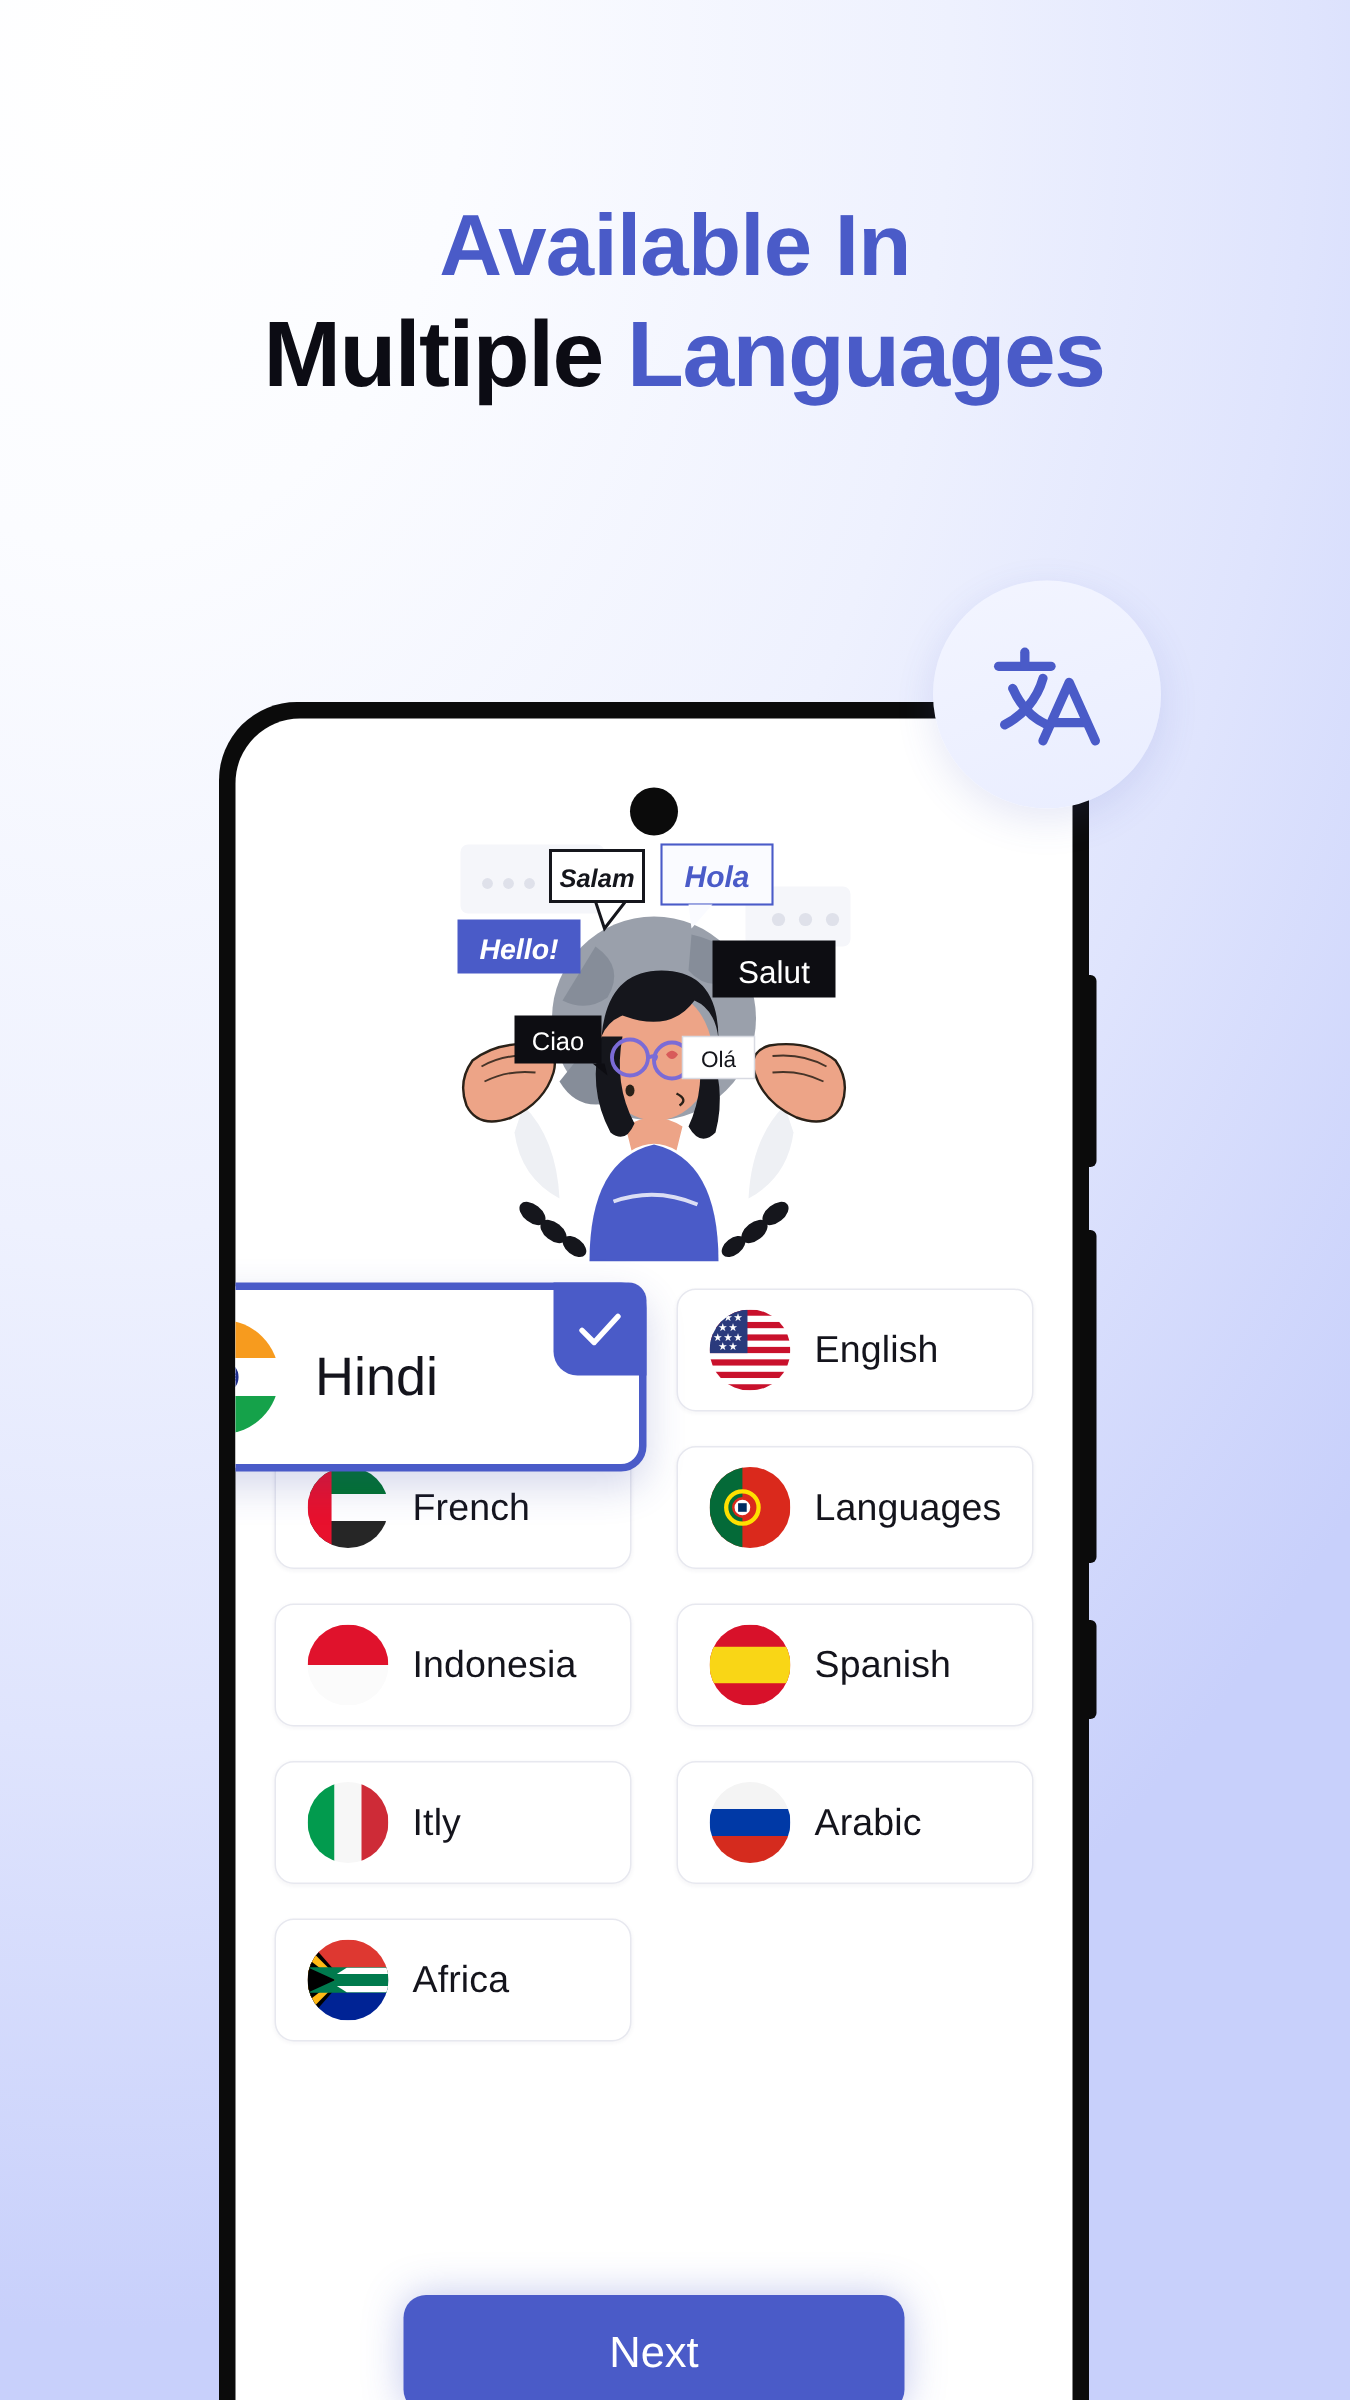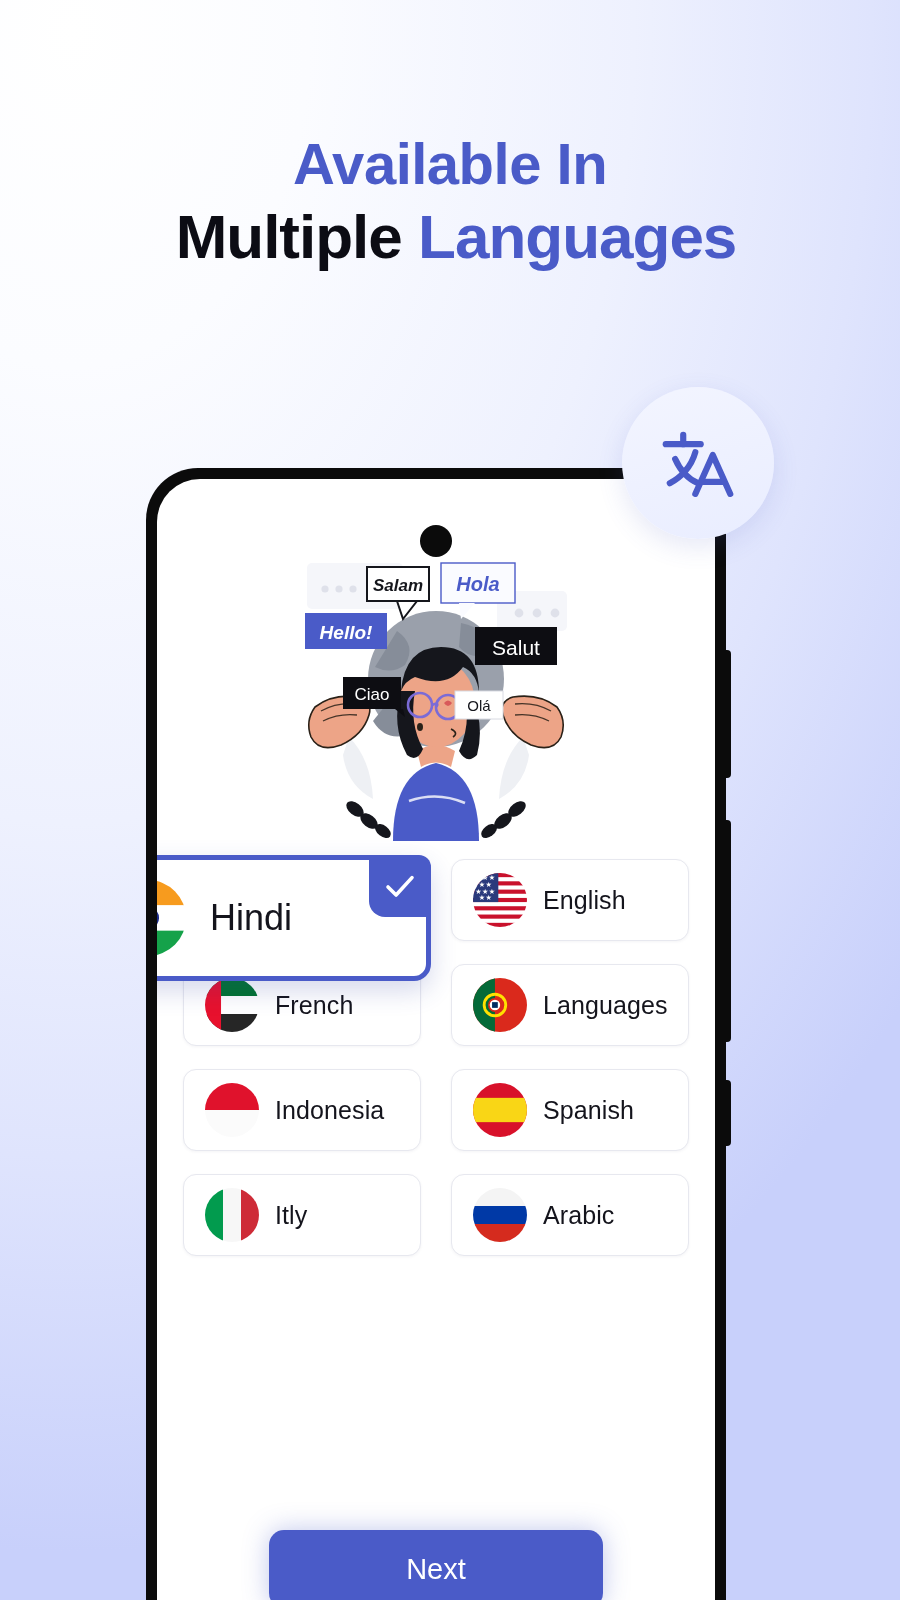--- a/index.html
+++ b/index.html
@@ -347,20 +347,37 @@
           <span class="flag">
             <svg viewBox="0 0 32 32">
                 <rect width="32" height="10.67" fill="#f4f4f4"></rect>
                 <rect y="10.67" width="32" height="10.67" fill="#0039a6"></rect>
                 <rect y="21.33" width="32" height="10.67" fill="#d52b1e"></rect>
               </svg>
           </span>
           <span class="lname">Arabic</span>
         </div>
 
+        <div class="lang-card">
+          <span class="flag">
+            <svg viewBox="0 0 32 32">
+              <rect width="32" height="16" fill="#de3831"></rect>
+                <rect y="16" width="32" height="16" fill="#002395"></rect>
+              <path d="M0 0 L14 16 L0 32 Z" fill="#000000"></path>
+              <path d="M0 3 L13 16 L0 29 Z" fill="#ffb915"></path>
+              <path d="M0 7.5 L11 16 L0 24.5 Z" fill="#000000"></path>
+              <path d="M0 11 L32 11 L32 21 L0 21 L11 16 Z" fill="#007a4d"></path>
+              <path d="M0 8.6 L8 8.6 L8 23.4 L0 23.4 Z" fill="none"></path>
+              <path d="M10.6 13 L32 13 L32 19 L10.6 19 L15 16 Z" fill="#007a4d"></path>
+              <path d="M32 11.2 L15.5 11.2 L11.6 13.6 L13.8 13.6 L32 13.6 Z" fill="#ffffff"></path>
+              <path d="M32 20.8 L15.5 20.8 L11.6 18.4 L13.8 18.4 L32 18.4 Z" fill="#ffffff"></path>
+            </svg>
+          </span>
+          <span class="lname">Africa</span>
+        </div>
       </div>
 
       <div class="hindi-wrap">
         <div class="hindi-card">
           <span class="flag">
             <svg viewBox="0 0 32 32">
               <rect width="32" height="10.67" fill="#f79b1e"></rect>
               <rect y="10.67" width="32" height="10.67" fill="#ffffff"></rect>
               <rect y="21.33" width="32" height="10.67" fill="#15a24a"></rect>
               <g stroke="#1d2c8a" fill="none">

